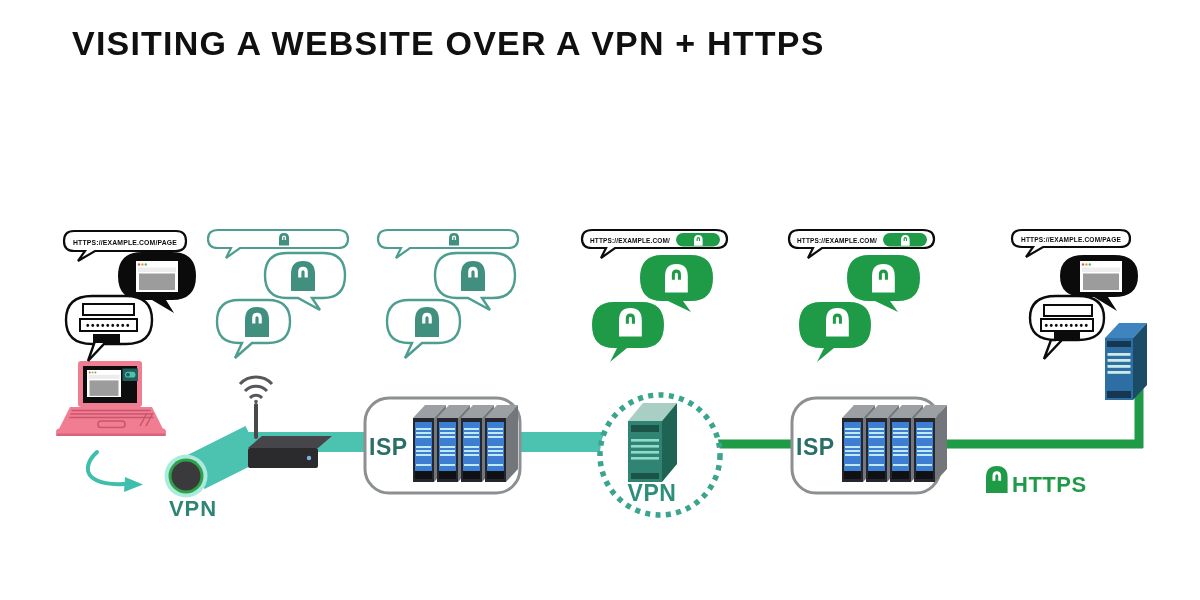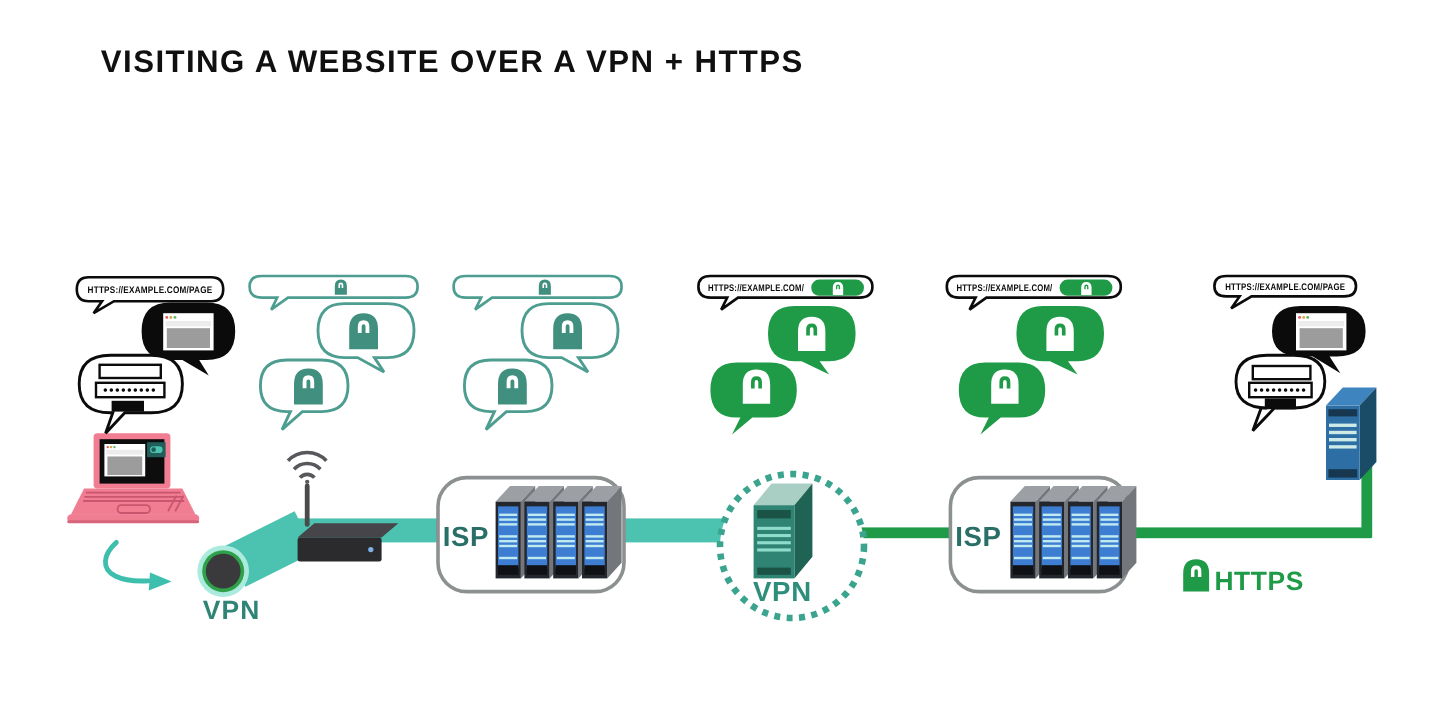--- a/index.html
+++ b/index.html
@@ -1,18 +1,18 @@
 <!DOCTYPE html>
 <html style="--ink: #0B0B0B; --teal-band: #4CC2B0; --teal-outline: #4D9E90; --teal-lock: #41907F; --teal-text: #2F8476; --green: #1F9B48; --isp-text: #2A6E68; --pink: #F07D92; --pink-dark: #C9556E; --gray-border: #8D9091;"><head>
 <meta charset="utf-8">
 <style>
   html,body{margin:0;padding:0;background:#fff;}
   .canvas{position:relative;width:1200px;height:600px;background:#fff;overflow:hidden;
           font-family:"Liberation Sans",sans-serif;}
-  h1.title{position:absolute;left:72px;top:24px;margin:12px;font-size:26px;font-weight:800;
+  h1.title{position:absolute;left:72px;top:24px;margin:0;font-size:34px;font-weight:800;
            letter-spacing:1.2px;color:#101010;font-family:"Liberation Sans",sans-serif;}
   svg{position:absolute;left:0;top:0;}
   svg text{font-family:"Liberation Sans",sans-serif;}
   .f-white{fill:#fff}
   .f-ink{fill:var(--ink)}
   .s-ink{stroke:var(--ink)}
   .f-green{fill:var(--green)}
   .f-band{fill:var(--teal-band)}
   .s-band{stroke:var(--teal-band)}
   .s-tealo{stroke:var(--teal-outline)}

